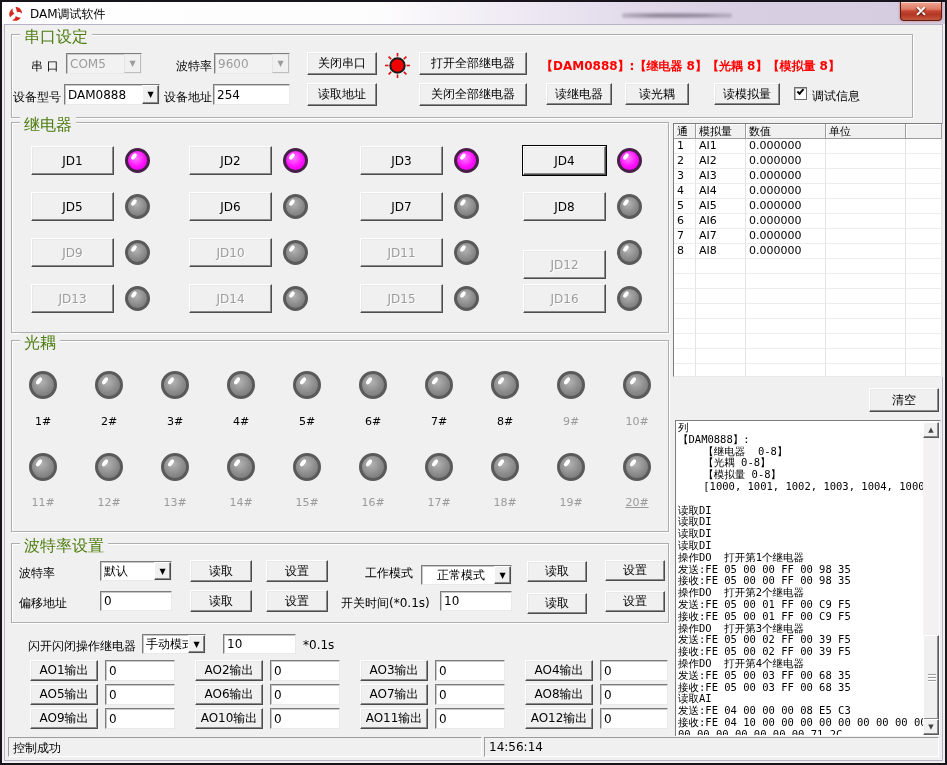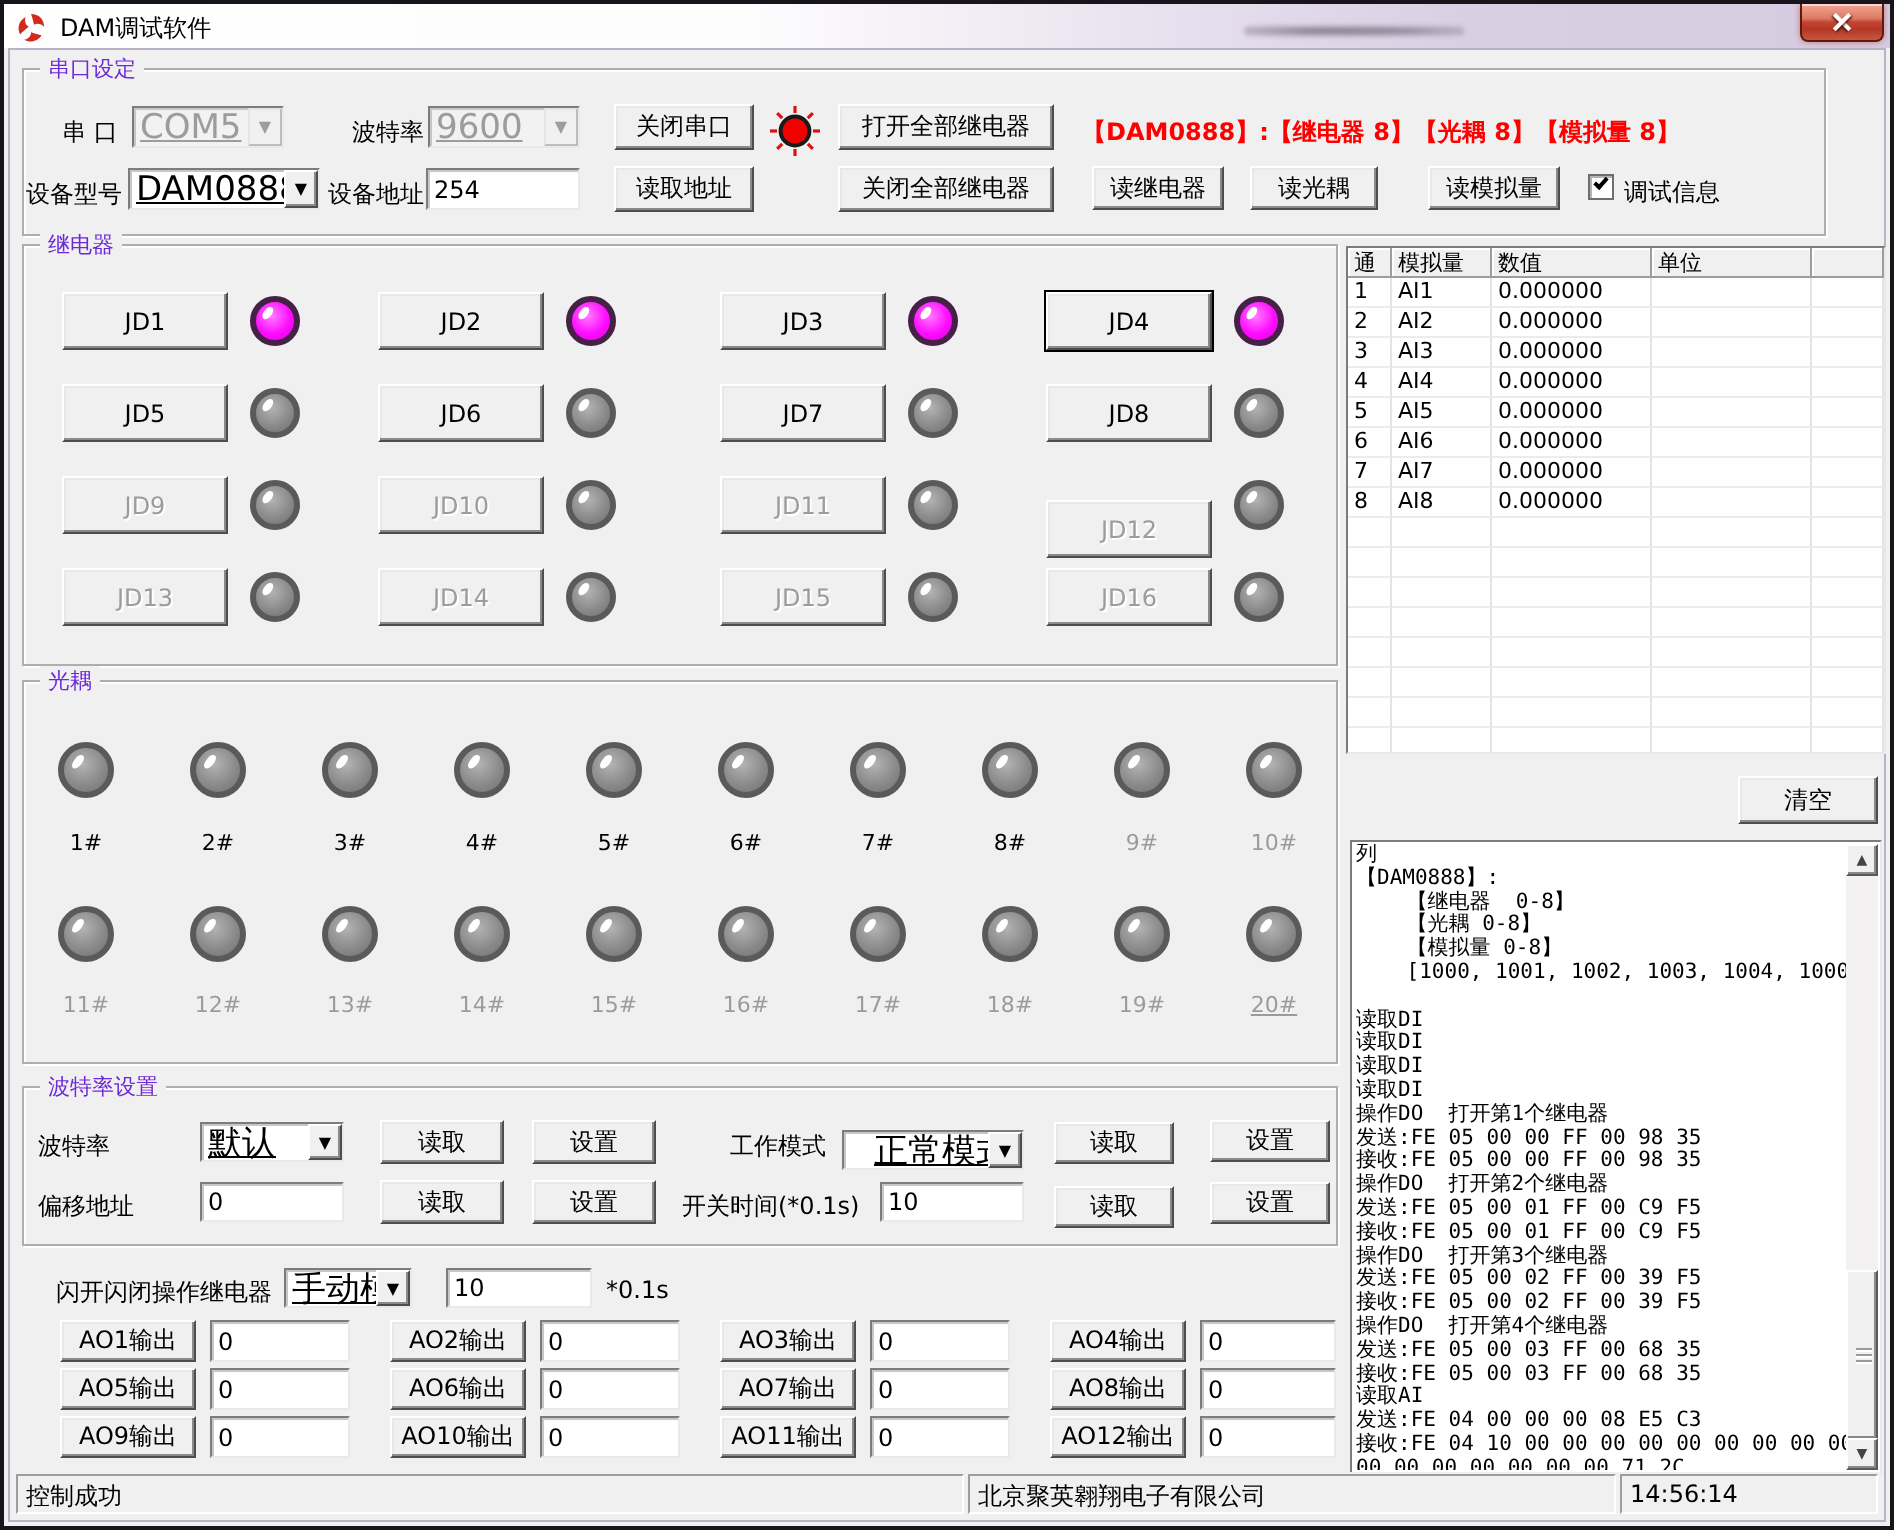--- a/index.html
+++ b/index.html
@@ -24,35 +24,35 @@
   .close-btn .xbar.a { transform:translate(-50%,-50%) rotate(45deg); }
   .close-btn .xbar.b { transform:translate(-50%,-50%) rotate(-45deg); }
   
   .client { position:absolute; left:2px; top:22px; right:2px; bottom:2px; background:#f0f0f0; border:1px solid #b9b2c4; }
   .abs { position:absolute; }
   .lbl { font-size:12px; color:#000; white-space:nowrap; }
   .lbl.red { color:#ff0000; font-weight:bold; }
   .lbl.dim { color:#9b9b9b; }
   
   .grp { position:absolute; border:1px solid #aeaeae; box-shadow:1px 1px 0 #fff, inset 1px 1px 0 #fff; }
-  .grp-title { position:absolute; top:-8px; left:8px; background:#f0f0f0; padding:0 4px; font-size:11px; color:#6d28d9; white-space:nowrap; }
+  .grp-title { position:absolute; top:-8px; left:8px; background:#f0f0f0; padding:0 4px; font-size:16px; color:#4d7c0f; white-space:nowrap; }
   
   .btn { position:absolute; background:#f0f0f0; font-size:12px; color:#000; text-align:left;
     border:1px solid; border-color:#ffffff #4d4d4d #4d4d4d #ffffff;
     box-shadow:inset -1px -1px 0 #8a8a8a, inset 1px 1px 0 #e8e8e8;
     display:flex; align-items:center; justify-content:center; cursor:pointer; white-space:nowrap; }
   .btn.dis { color:#9c9c9c; text-shadow:1px 1px 0 #fff; cursor:default; }
   .btn.focused { outline:1px solid #000; outline-offset:0; }
   
   .edit { position:absolute; background:#fff; border:1px solid; border-color:#7c7c7c #e9e9e9 #e9e9e9 #7c7c7c;
     box-shadow:inset 1px 1px 0 #c7c7c7; font-family:"DejaVu Sans",sans-serif; font-size:12px; color:#000; padding:0 3px; }
   
   .combo { position:absolute; background:#fff; border:1px solid; border-color:#7c7c7c #e9e9e9 #e9e9e9 #7c7c7c;
     box-shadow:inset 1px 1px 0 #c7c7c7; display:flex; align-items:center; cursor:pointer; }
-  .combo .cbo-text { flex:1; font-size:17px; padding:0 3px; overflow:hidden; white-space:nowrap;text-decoration:underline; }
+  .combo .cbo-text { flex:1; font-size:12px; padding:0 3px; overflow:hidden; white-space:nowrap; }
   .combo .cbo-arrow { width:17px; align-self:stretch; background:#f0f0f0; display:flex; align-items:center; justify-content:center;
     border:1px solid; border-color:#ffffff #4d4d4d #4d4d4d #ffffff; box-shadow:inset -1px -1px 0 #8a8a8a;
     font-size:8px; color:#000; }
   .combo.dis { background:#f2f2f2; }
   .combo.dis .cbo-text { color:#9c9c9c; }
   .combo.dis .cbo-arrow { color:#9c9c9c; border-color:#e5e5e5 #bdbdbd #bdbdbd #e5e5e5; box-shadow:none; }
   
   .ind { position:absolute; border-radius:50%; border:3px solid #5a5a5a;
     background:radial-gradient(circle at 42% 36%, #b4b4b4, #8b8b8b 55%, #6e6e6e); }
   .ind::after { content:""; position:absolute; left:22%; top:12%; width:20%; height:36%;
@@ -464,18 +464,17 @@
     <input class="edit" style="left: 100px; top: 683px; width: 70px; height: 21px;" value="0">
     <div class="btn" style="left:190px; top:683px; width:68px; height:21px;">AO10输出</div>
     <input class="edit" style="left: 265px; top: 683px; width: 70px; height: 21px;" value="0">
     <div class="btn" style="left:355px; top:683px; width:68px; height:21px;">AO11输出</div>
     <input class="edit" style="left: 430px; top: 683px; width: 70px; height: 21px;" value="0">
     <div class="btn" style="left:520px; top:683px; width:68px; height:21px;">AO12输出</div>
     <input class="edit" style="left: 595px; top: 683px; width: 68px; height: 21px;" value="0">
 
     <div class="statusbar">
       <span class="status-cell" style="width:474px;">控制成功</span>
-      <span class="status-cell" style="width:324px;">北京聚英翱翔电子有限公司</span>
       <span class="status-cell" style="flex:1;">14:56:14</span>
     </div>
 
   </div>
 </div>
 
 </body></html>

